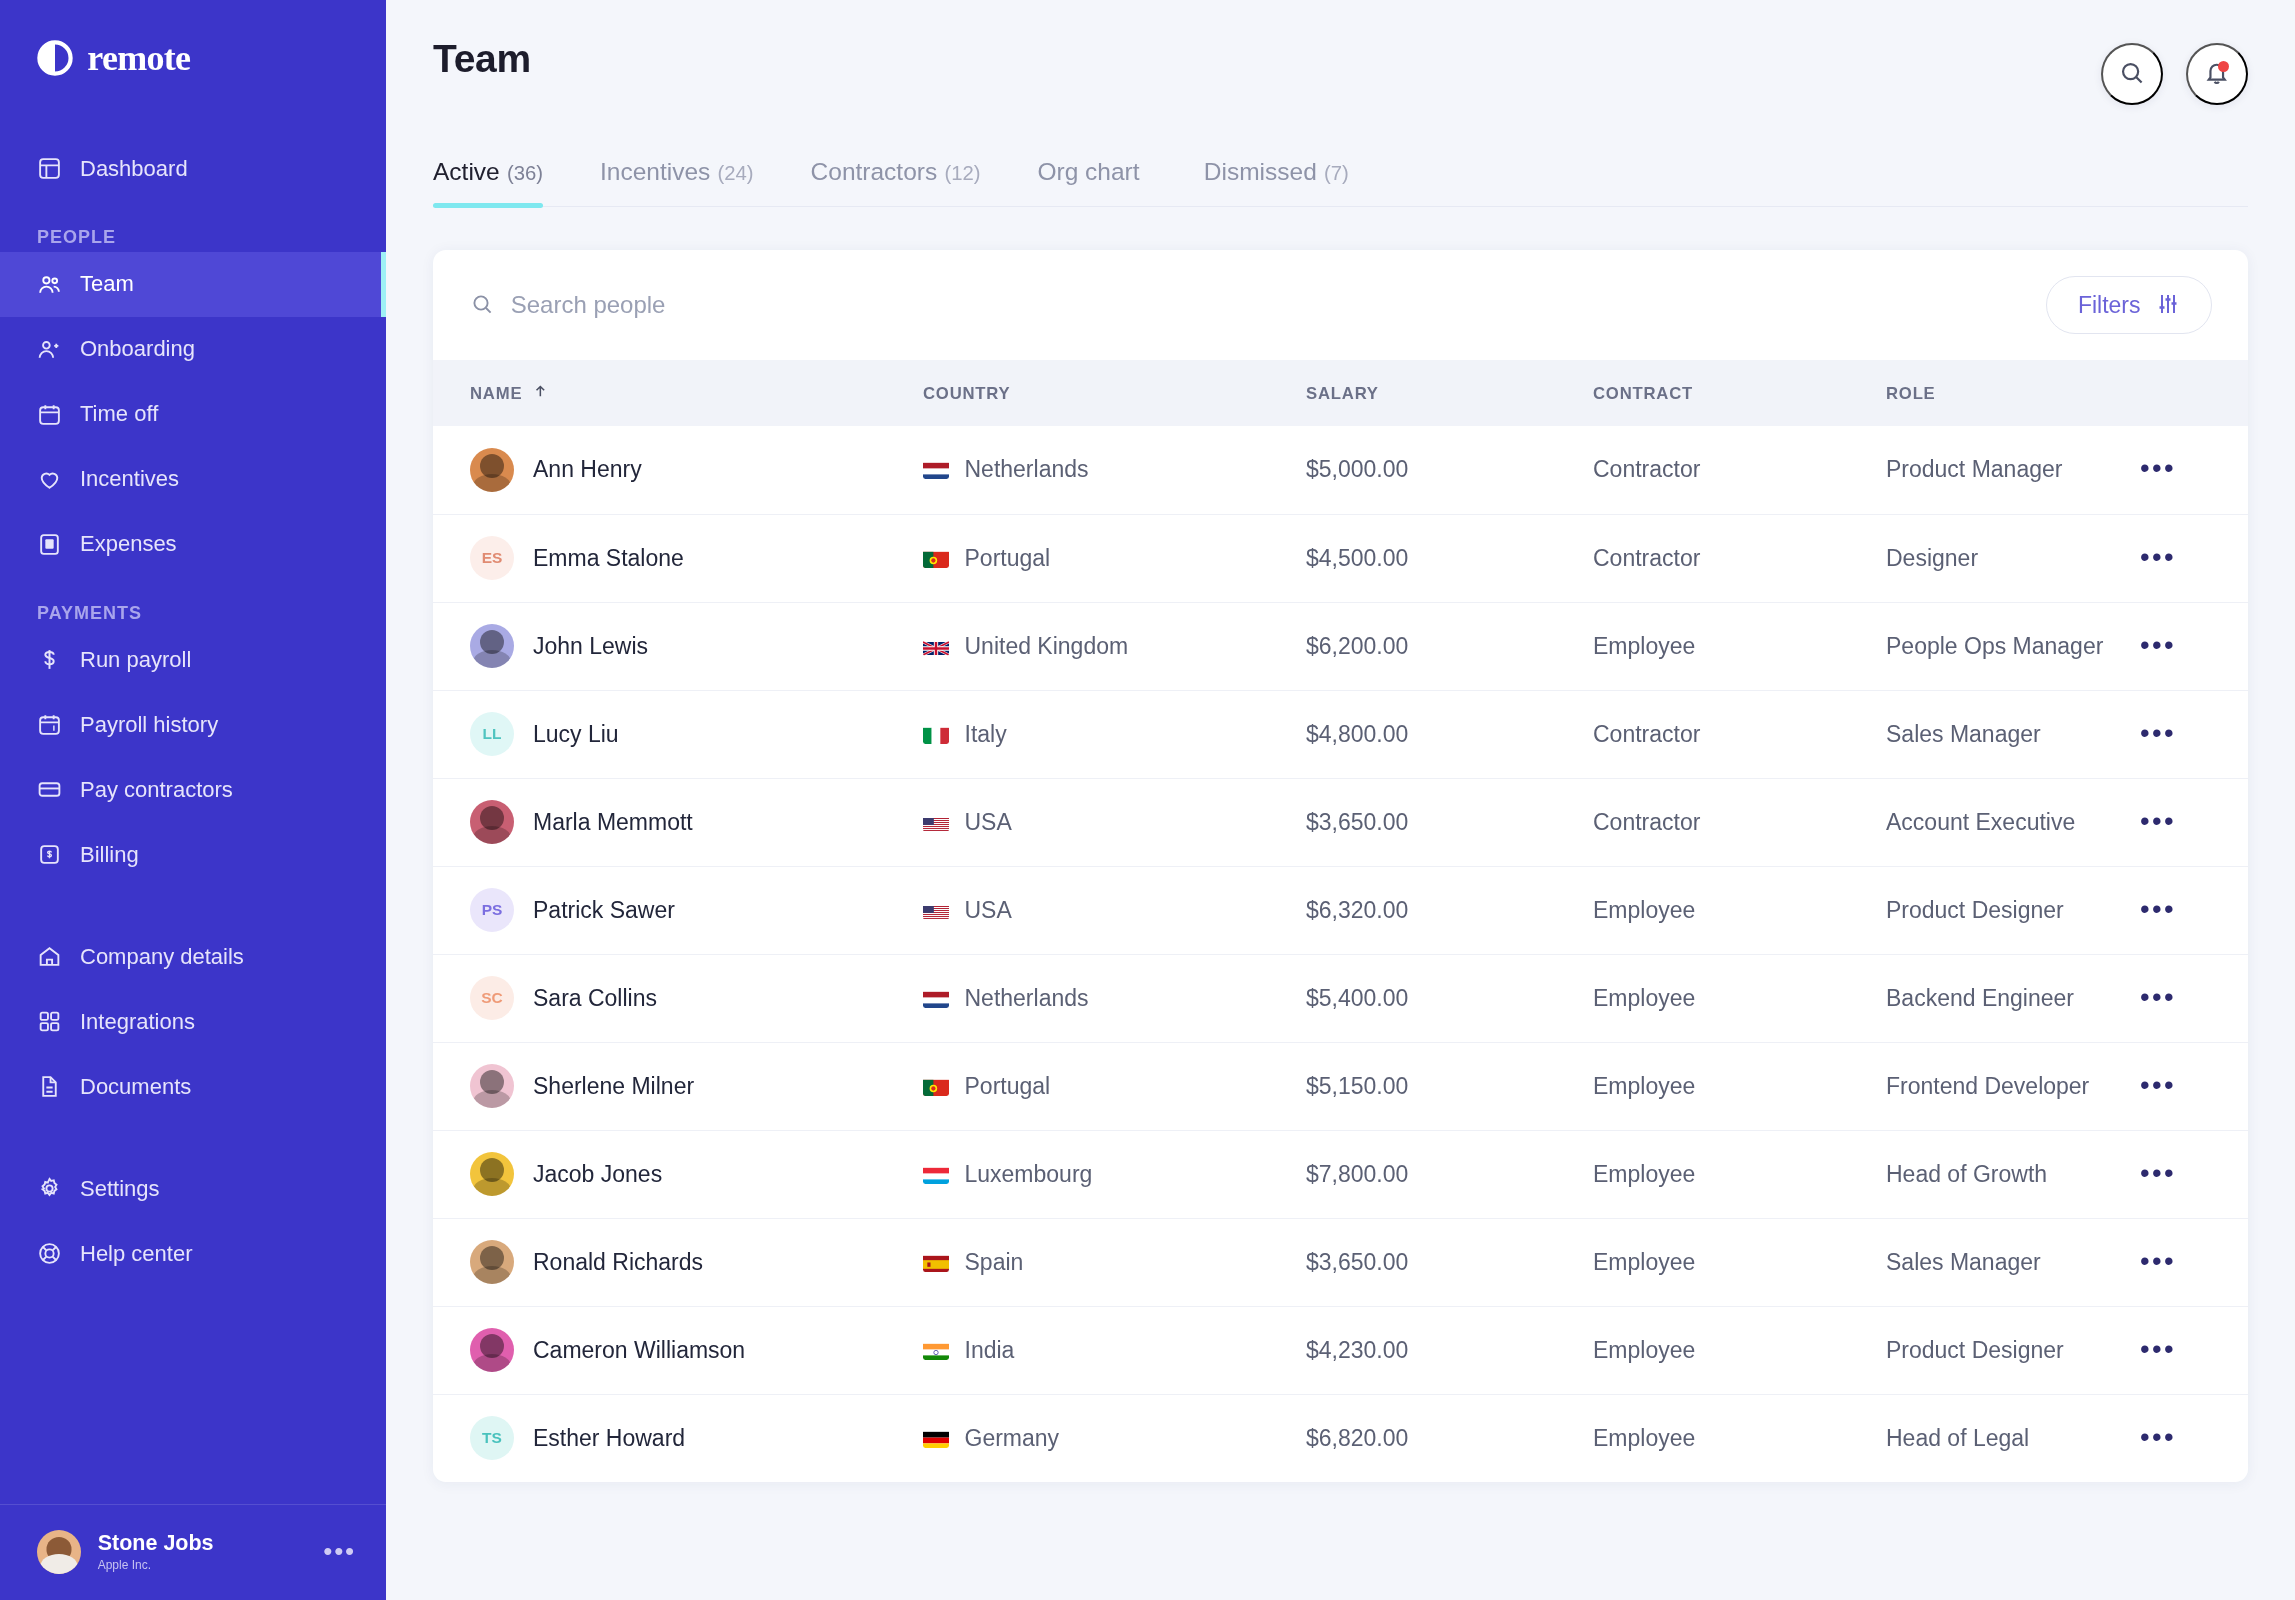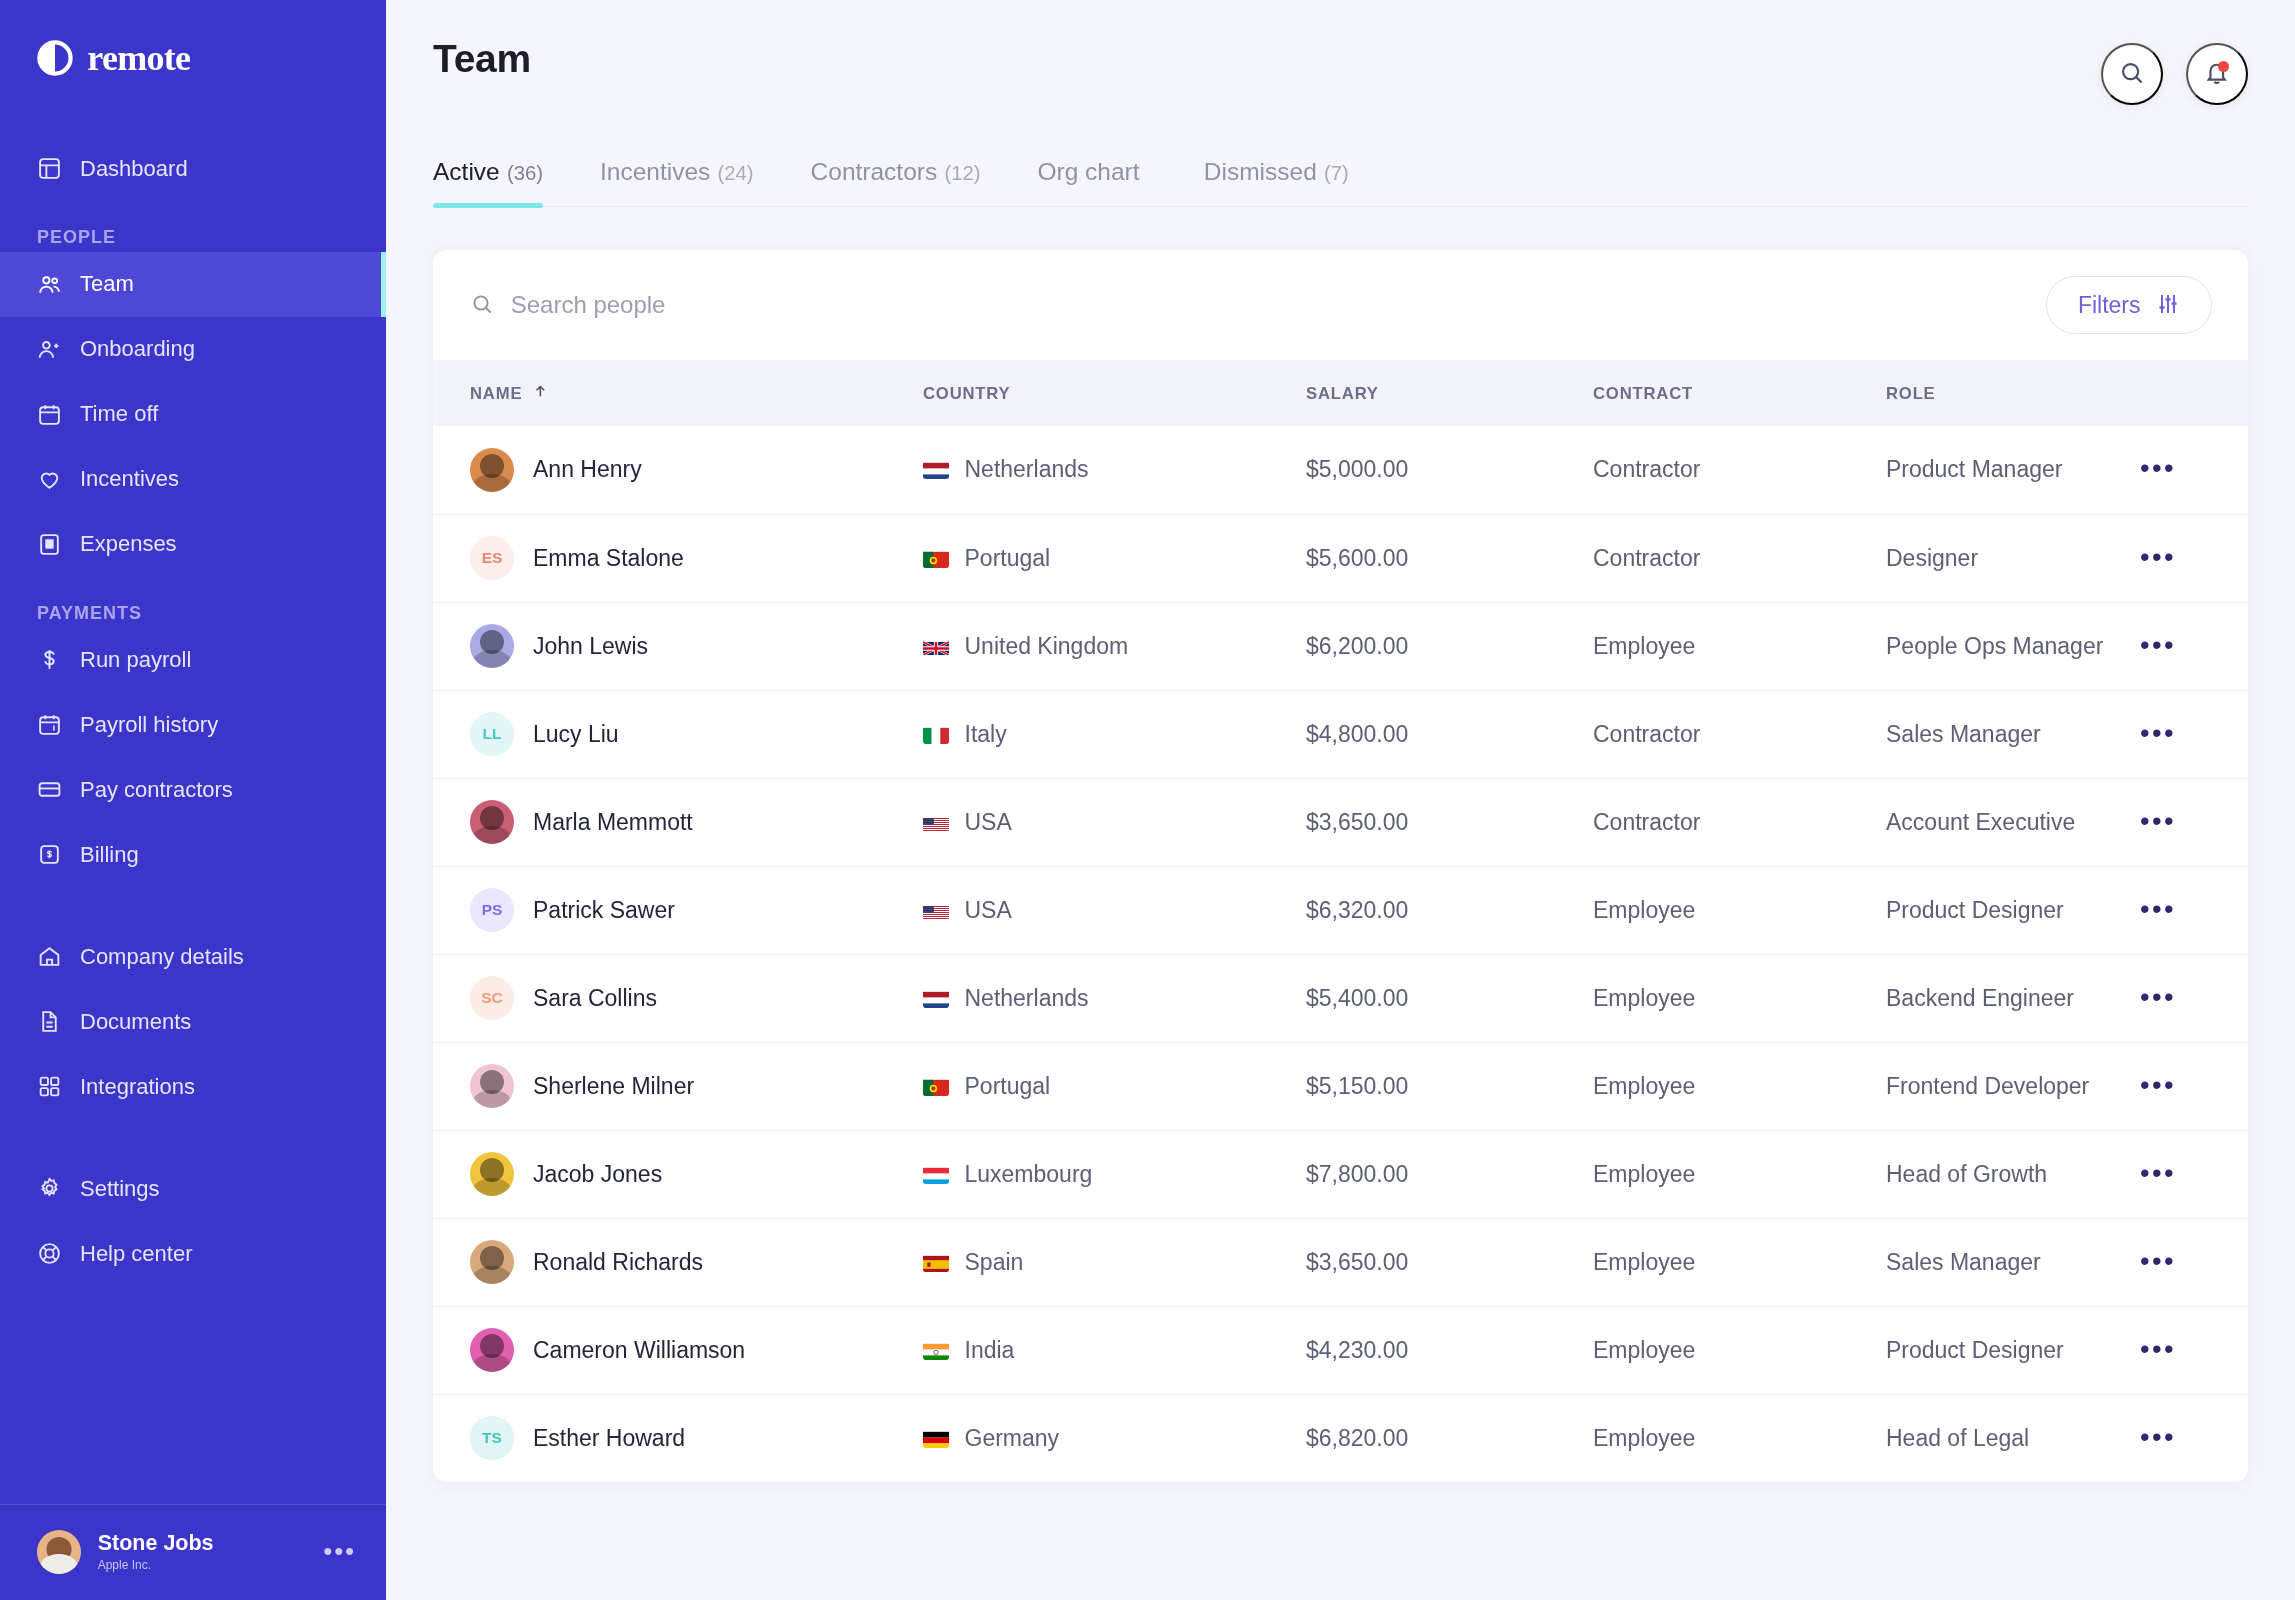--- a/index.html
+++ b/index.html
@@ -307,37 +307,37 @@
             <path d="M3.5 10.5 12 4l8.5 6.5V20H3.5z"></path>
               <path d="M9.5 20v-5h5v5"></path>
           </svg>
         </span>
         <span>Company details</span>
       </div>
 
       <div class="nav-item">
         <span class="ico">
           <svg viewBox="0 0 24 24" width="25" height="25" fill="none" stroke="#e6e4fb" stroke-width="1.8">
-            <path d="M6 3h7l5 5v13H6z"></path>
-              <path d="M13 3v5h5M9 13h6M9 17h6"></path>
-          </svg>
-        </span>
-        <span>Documents</span>
-      </div>
-
-      <div class="nav-item">
-        <span class="ico">
-          <svg viewBox="0 0 24 24" width="25" height="25" fill="none" stroke="#e6e4fb" stroke-width="1.8">
             <rect x="3.5" y="3.5" width="7" height="7" rx="1.5"></rect>
               <rect x="13.5" y="3.5" width="7" height="7" rx="1.5"></rect>
             <rect x="3.5" y="13.5" width="7" height="7" rx="1.5"></rect>
               <rect x="13.5" y="13.5" width="7" height="7" rx="1.5"></rect>
           </svg>
         </span>
         <span>Integrations</span>
+      </div>
+
+      <div class="nav-item">
+        <span class="ico">
+          <svg viewBox="0 0 24 24" width="25" height="25" fill="none" stroke="#e6e4fb" stroke-width="1.8">
+            <path d="M6 3h7l5 5v13H6z"></path>
+              <path d="M13 3v5h5M9 13h6M9 17h6"></path>
+          </svg>
+        </span>
+        <span>Documents</span>
       </div>
 
       <div class="nav-gap"></div>
 
       <div class="nav-item">
         <span class="ico">
           <svg viewBox="0 0 24 24" width="25" height="25" fill="none" stroke="#e6e4fb" stroke-width="1.8">
             <circle cx="12" cy="12" r="3"></circle>
             <path d="M12 2.8l1.6 2 2.5-.6.6 2.5 2 1.6-1.3 2.2 1.3 2.2-2 1.6-.6 2.5-2.5-.6-1.6 2-1.6-2-2.5.6-.6-2.5-2-1.6L6.6 12 5.3 9.8l2-1.6.6-2.5 2.5.6z"></path>
           </svg>
@@ -491,21 +491,21 @@
       <span class="country-cell">
         <span class="flag"><svg viewBox="0 0 9 6" width="26" height="19">
                       <rect width="9" height="6" fill="#da291c"></rect>
                       <rect width="3.6" height="6" fill="#046a38"></rect>
                       <circle cx="3.6" cy="3" r="1.3" fill="#ffe900"></circle>
                       <circle cx="3.6" cy="3" r=".75" fill="#da291c"></circle>
                     </svg></span>
         <span>Portugal</span>
       </span>
     </td>
-    <td class="c-salary">$5,600.00</td>
+    <td class="c-salary">$4,500.00</td>
     <td class="c-contract">Contractor</td>
     <td class="c-role">Designer</td>
     <td class="c-menu">
       <span class="menu-dots">•••</span>
     </td>
             </tr>
             <tr>
     <td class="c-name">
       <span class="name-cell">
         <span class="avatar photo" style="background:#a9aae4;color:#fff"></span>

